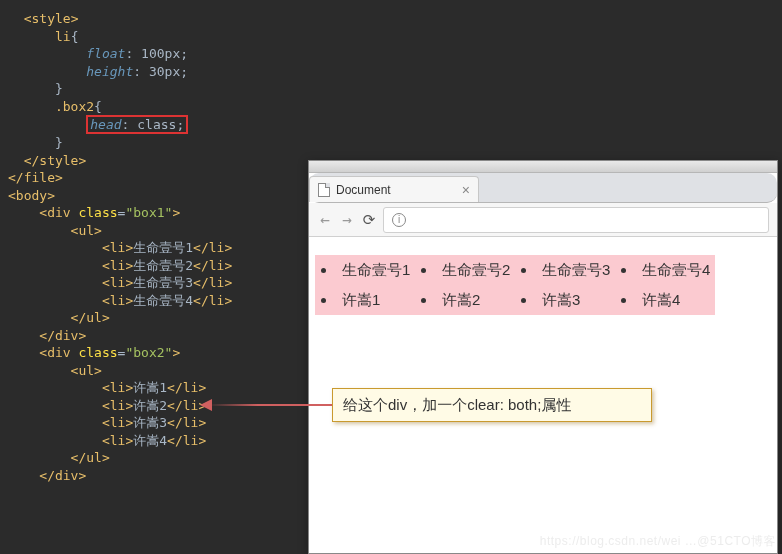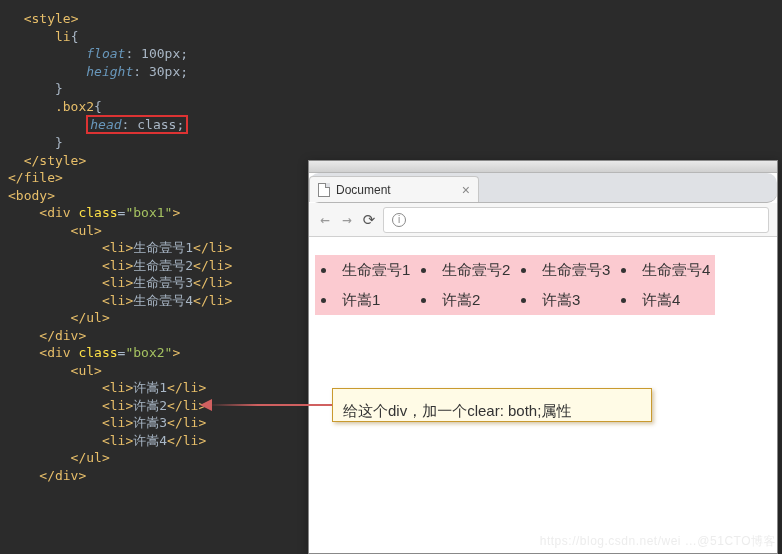--- a/index.html
+++ b/index.html
@@ -152,21 +152,21 @@
   top: 388px;
   width: 320px;
   height: 34px;
   background: #fffbe6;
   border: 1px solid #c99a2f;
   box-shadow: 2px 2px 4px rgba(150,110,30,.4);
   font-family: "SimSun", Arial, sans-serif;
   font-size: 15px;
   color: #333;
   display: flex;
-  align-items: flex-end;
+  align-items: center;
   padding: 0 10px;
 }
 .arrow-line {
   position: absolute;
   left: 208px;
   top: 404px;
   width: 124px;
   height: 2px;
   background: linear-gradient(to right, transparent, #d06060 40%, #d06060);
 }

